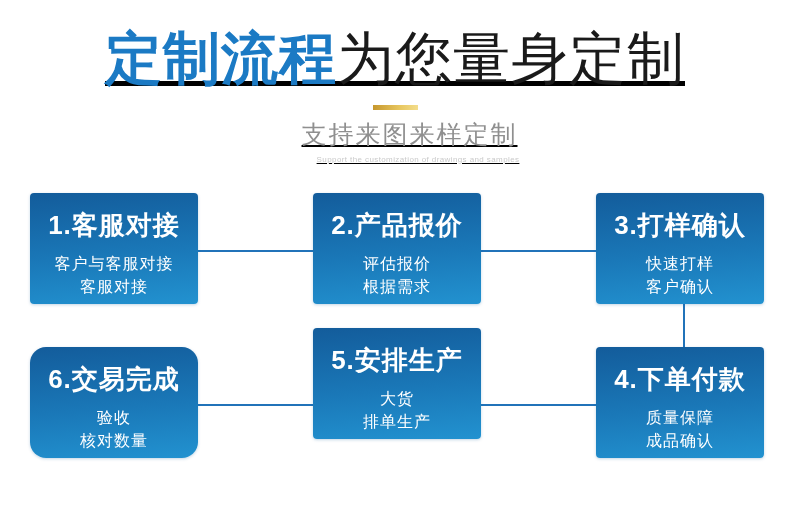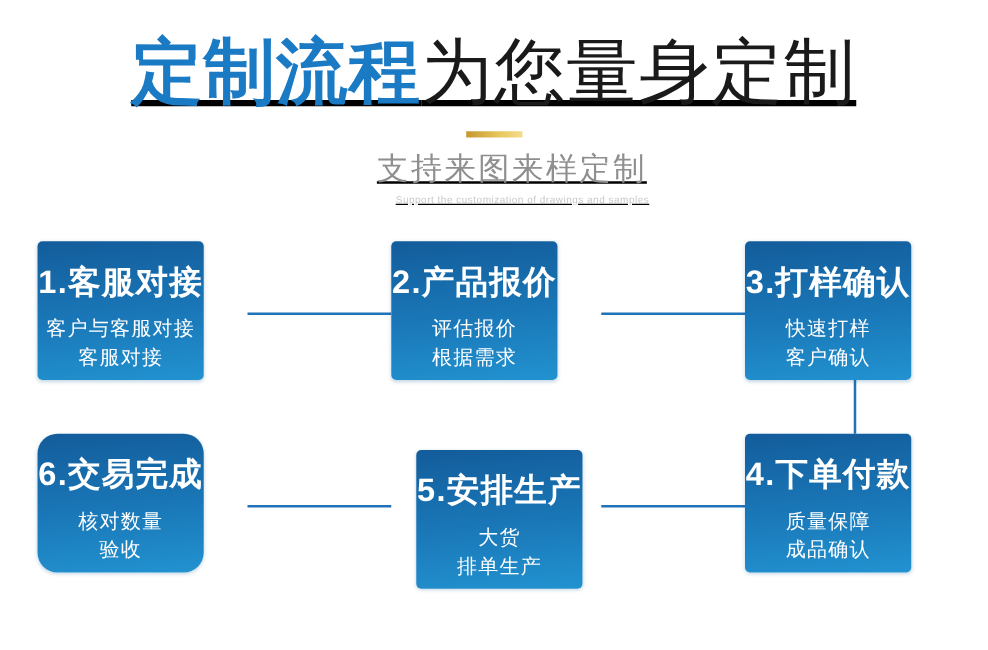--- a/index.html
+++ b/index.html
@@ -48,35 +48,35 @@
     letter-spacing: 0.4px;
     color: #c9c9c9;
     margin-left: 46px;
   }
 
   
   .flow { position: absolute; inset: 0; }
 
   .step {
     position: absolute;
-    width: 133px;
+    width: 168px;
     height: 111px;
     border-radius: 4px;
     background: linear-gradient(175deg, #135c9b 0%, #1a78b8 55%, #2292d0 100%);
     color: #ffffff;
     text-align: center;
     padding-top: 15px;
     box-shadow: 0 1px 3px rgba(20, 90, 150, 0.25);
   }
 
   .pos1 { left: 30px;  top: 193px; }
   .pos2 { left: 313px; top: 193px; }
   .pos3 { left: 596px; top: 193px; }
   .pos4 { left: 596px; top: 347px; }
-  .pos5 { left: 313px; top: 360px; margin-left: 20px; }
+  .pos5 { left: 313px; top: 328px; }
   .pos6 { left: 30px;  top: 347px; border-radius: 16px; }
 
   .step-title {
     font-size: 26px;
     font-weight: 700;
     letter-spacing: 1px;
   }
 
   .step-desc {
     margin-top: 9px;
@@ -151,19 +151,19 @@
       <div class="step-title">5.安排生产</div>
       <div class="step-desc">
         <div>大货</div>
         <div>排单生产</div>
       </div>
     </div>
 
     <div class="step pos6">
       <div class="step-title">6.交易完成</div>
       <div class="step-desc">
+        <div>验收</div>
         <div>核对数量</div>
-        <div>验收</div>
       </div>
     </div>
 
   </div>
 </div>
 
 </body></html>

